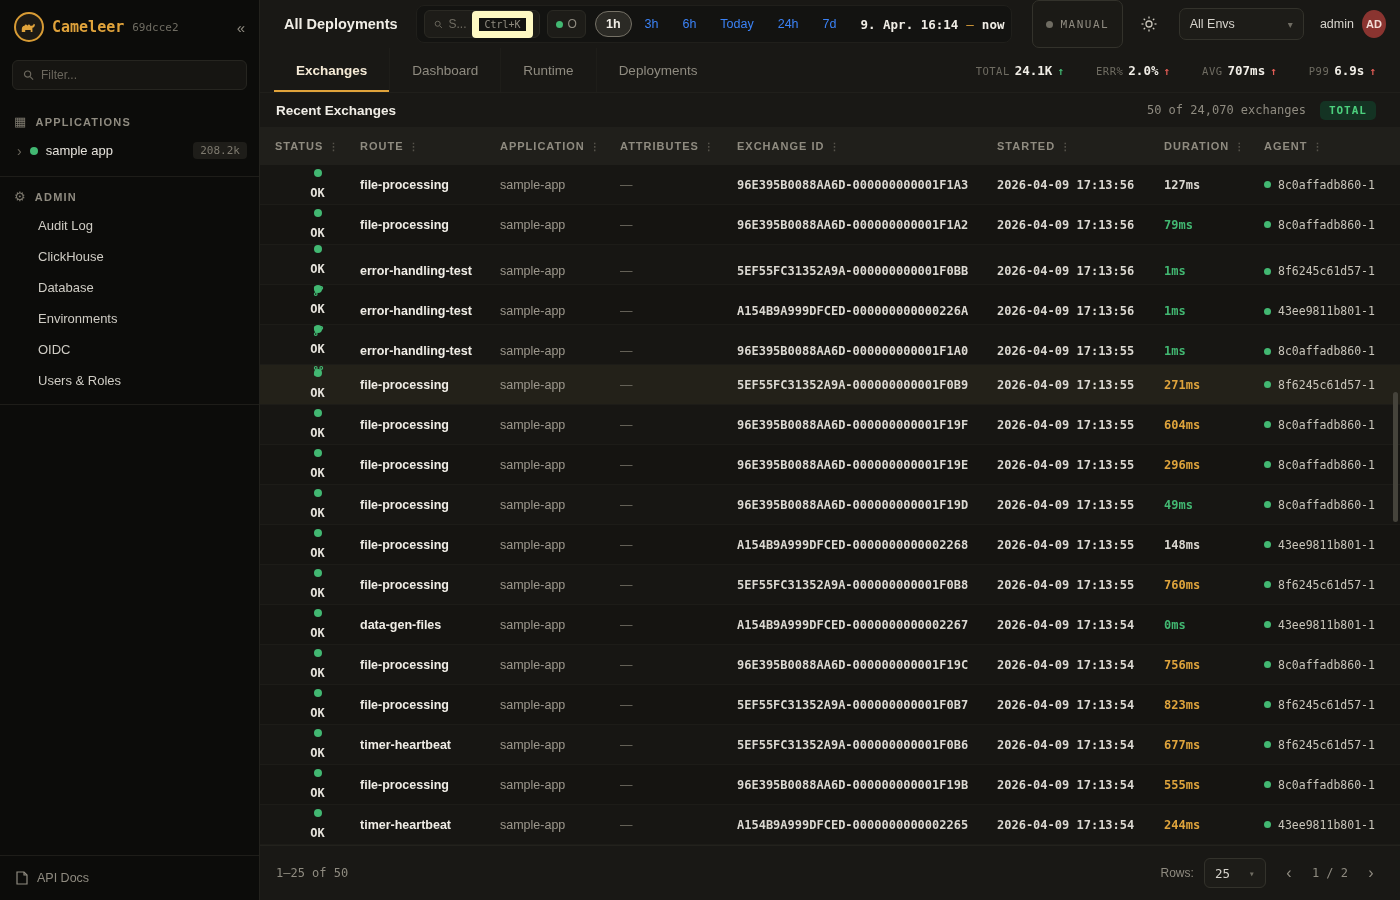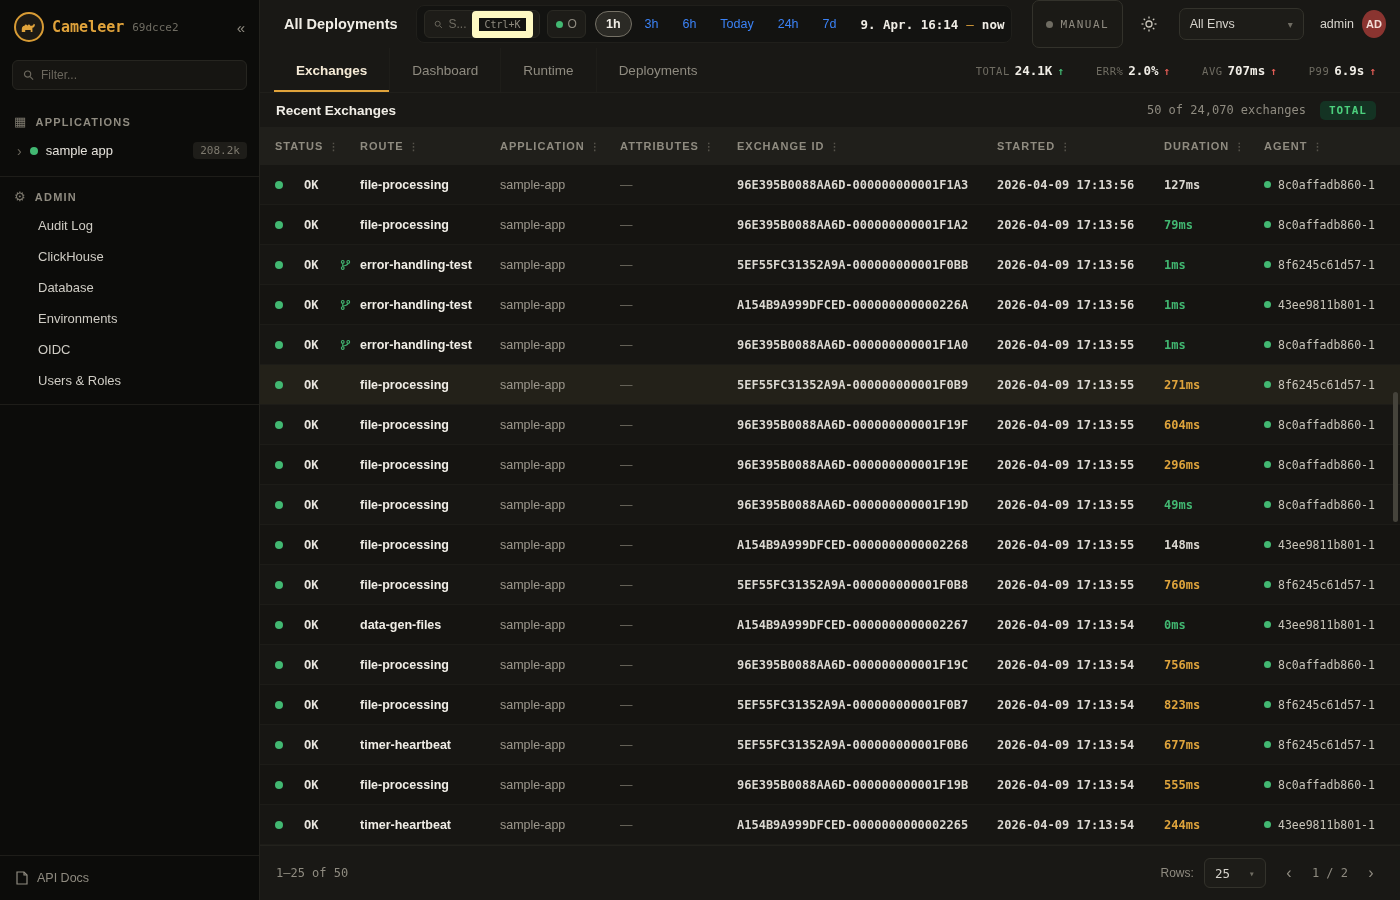--- a/index.html
+++ b/index.html
@@ -75,21 +75,21 @@
   
   .table-wrap { flex:1; position:relative; background:#151411; overflow:hidden; }
   .thead, .tr { display:grid; grid-template-columns:85px 140px 120px 117px 260px 167px 100px 1fr; align-items:center; padding-left:15px; }
   .thead { height:38px; background:#201f1b; }
   .th { display:flex; align-items:center; gap:5px; color:#8f8b80; font-size:11px; letter-spacing:1px; font-weight:bold; cursor:pointer; }
   .sort { color:#55524a; font-size:10px; }
   .tr { height:40px; border-bottom:1px solid #1d1c18; cursor:pointer; }
   .tr:nth-child(odd) { background:#171613; }
   .tr.hl { background:#232119; }
   .td { font-size:12.5px; }
-  .status { display:flex; align-items:center; gap:21px; }
+  .status { display:flex; align-items:center; gap:9px;flex-direction:column; }
   .ok { color:#e6e3dc; font-weight:bold; font-size:12px; font-family:"DejaVu Sans Mono", monospace; }
   .fork { margin-left:1px; }
   .route { color:#f0ede6; font-weight:bold; font-size:12.5px; }
   .app-cell { color:#9c978c; }
   .attr { color:#6f6c62; }
   .exid, .started { color:#dbd8d1; font-family:"DejaVu Sans Mono", monospace; font-size:12px; font-weight:bold; }
   .dur { font-family:"DejaVu Sans Mono", monospace; font-size:12px; font-weight:bold; }
   .dur.default { color:#dbd8d1; }
   .dur.green { color:#42b872; }
   .dur.amber { color:#dfa43c; }

